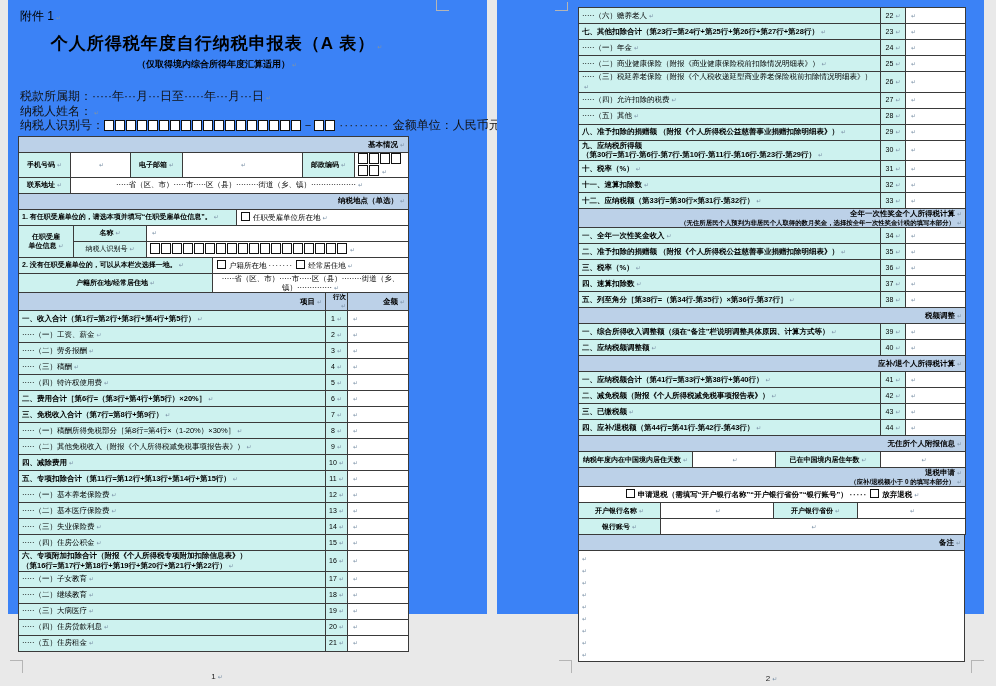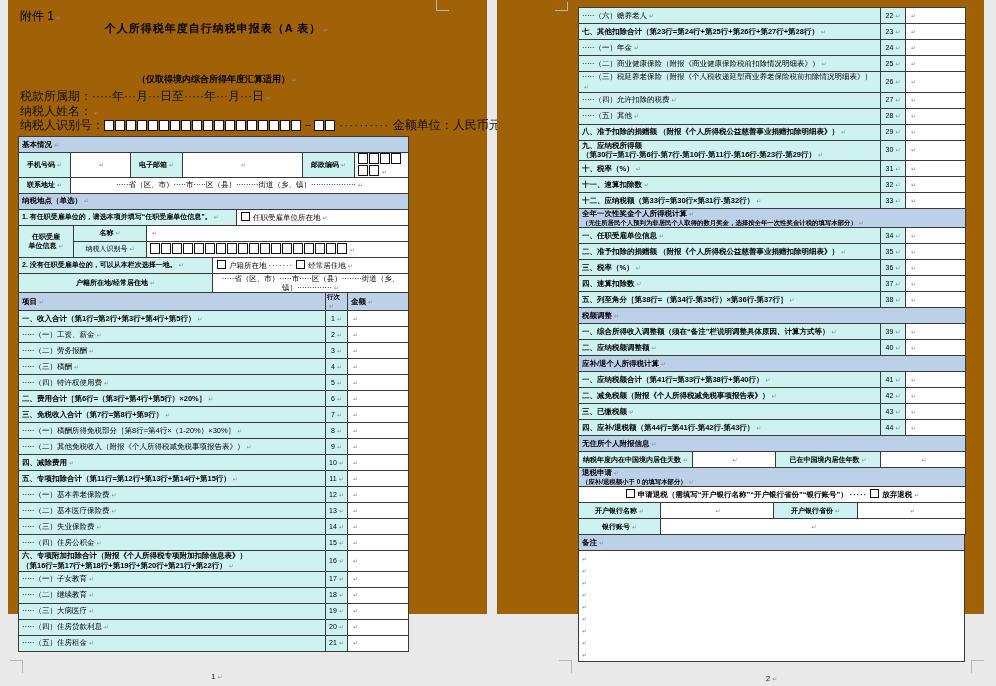--- a/index.html
+++ b/index.html
@@ -9,37 +9,37 @@
     --pil:#7d93a8;
     --bg:#e9e9e9;
   }
   html,body{margin:0;padding:0;}
   body{
     width:996px;height:686px;overflow:hidden;position:relative;
     background:var(--bg);
     font-family:"Liberation Sans", sans-serif;
     -webkit-font-smoothing:antialiased;
   }
-  .page{position:absolute;top:0;background:#a16207;height:614px;}
+  .page{position:absolute;top:0;background:#3b82f6;height:614px;}
   #page1{left:8px;width:479px;}
   #page2{left:497px;width:487px;}
 
   
   .attachment{position:absolute;left:12px;top:8px;font-size:12px;color:#000;}
-  .doc-title{position:absolute;left:10px;top:21px;width:398px;text-align:center;
-    font-size:11px;font-weight:bold;letter-spacing:1px;}
+  .doc-title{position:absolute;left:10px;top:32px;width:398px;text-align:center;
+    font-size:17px;font-weight:bold;letter-spacing:1px;}
   .doc-subtitle{position:absolute;left:10px;top:58px;width:398px;text-align:center;
-    font-size:9px;font-weight:bold;margin-top:15px;}
+    font-size:9px;font-weight:bold;}
   .meta{position:absolute;left:12px;font-size:12px;color:#111;white-space:nowrap;}
 
   table{border-collapse:collapse;table-layout:fixed;width:390px;margin-top:-1px;border-radius:8px;}
   #page2 table{width:387px;}
   td{border:1px solid var(--bd);padding:0 3px;font-size:7.5px;line-height:1.3;
      color:#000;height:15px;overflow:hidden;vertical-align:middle;}
-  .sec{background:var(--hdr);text-align:left;font-weight:bold;font-size:7.5px;}
+  .sec{background:var(--hdr);text-align:right;font-weight:bold;font-size:7.5px;}
   .sec .sub{font-weight:bold;font-size:6.4px;line-height:1.2;}
   .lblc{background:var(--cyan);font-weight:bold;text-align:center;font-size:7px;}
   .note{background:var(--cyan);font-weight:bold;font-size:7px;text-align:left;}
   .lbl{background:var(--cyan);text-align:left;white-space:pre-line;}
   .ln{text-align:center;background:var(--cyan);font-size:7px;}
   .amt{background:#fff;}
   .val{background:#fff;text-align:center;}
   .b{font-weight:bold;}
   .ctr{text-align:center;}
   .dots{color:#222;letter-spacing:1px;}
@@ -374,21 +374,21 @@
       <tbody>
         <tr>
             <td colspan="3" class="sec">
           <div class="pil">全年一次性奖金个人所得税计算</div>
           <div class="sub pil">（无住所居民个人预判为非居民个人取得的数月奖金，选择按全年一次性奖金计税的填写本部分）</div>
         </td>
           </tr>
       </tbody>
       <tbody id="p2-bonus">
           <tr>
-            <td class="lbl pil b">一、任职受雇单位信息</td>
+            <td class="lbl pil b">一、全年一次性奖金收入</td>
             <td class="ln pil">34</td>
             <td class="amt pil"></td>
           </tr>
           <tr>
             <td class="lbl pil b">二、准予扣除的捐赠额 （附报《个人所得税公益慈善事业捐赠扣除明细表》）</td>
             <td class="ln pil">35</td>
             <td class="amt pil"></td>
           </tr>
           <tr>
             <td class="lbl pil b">三、税率（%）</td>

